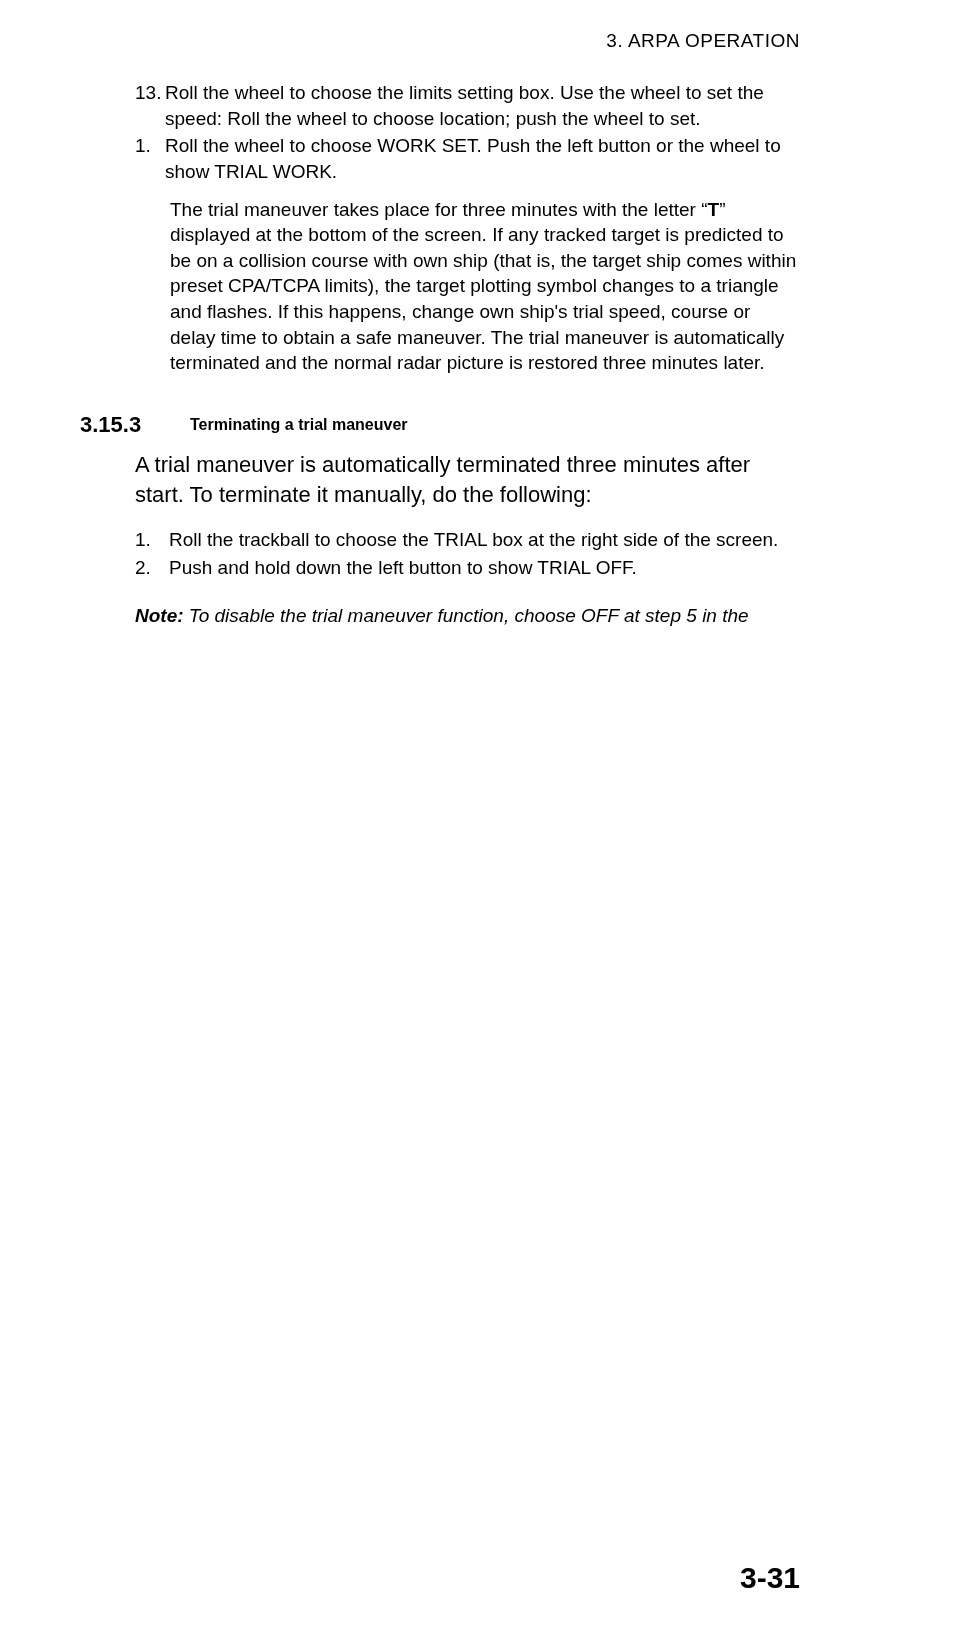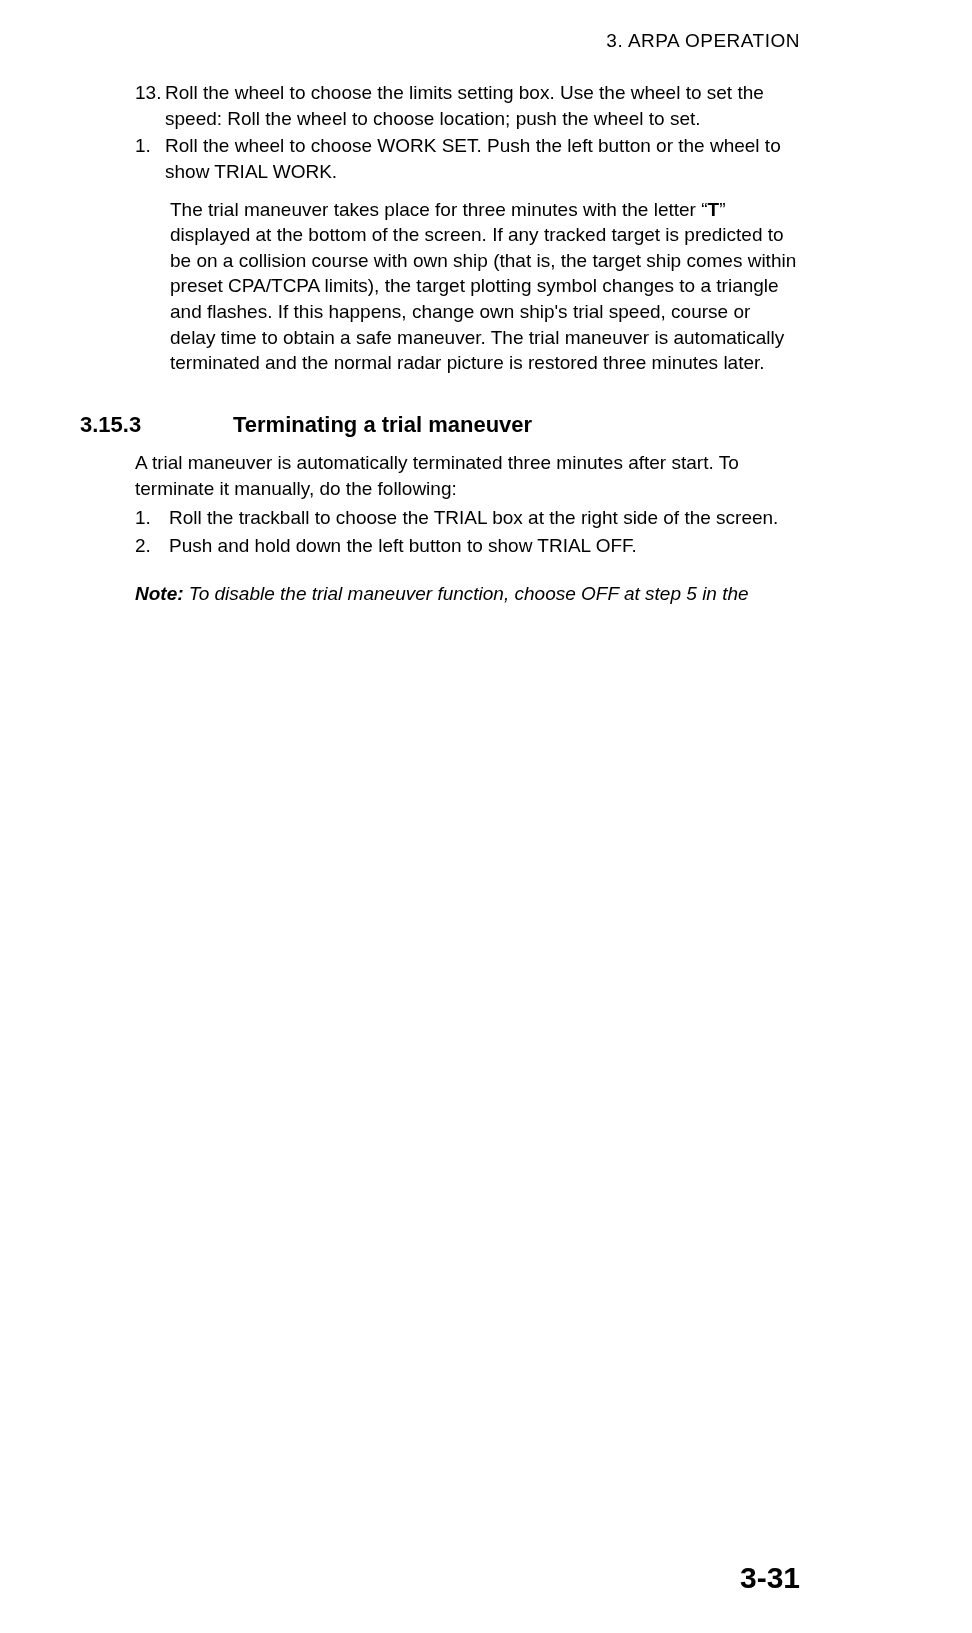--- a/index.html
+++ b/index.html
@@ -44,38 +44,37 @@
     line-height: 1.35;
     margin-left: 35px;
     margin-top: 12px;
     margin-bottom: 4px;
   }
   .section-row {
     display: flex;
     align-items: center;
     margin-top: 36px;
     margin-bottom: 12px;
-    gap: 43px;
   }
   .section-num {
     font-weight: bold;
     font-size: 22px;
     width: 110px;
     flex-shrink: 0;
     margin-left: -55px;
     padding-left: 0;
   }
   .section-title {
     font-weight: bold;
-    font-size: 22px;
+    font-size: 16px;
   }
   .intro {
-    font-size: 19px;
+    font-size: 22px;
     line-height: 1.35;
-    margin-bottom: 4px;
+    margin-bottom: 18px;
   }
   .steps .ol-item {
     margin-bottom: 2px;
   }
   .steps .ol-num {
     width: 34px;
   }
   .note-block {
     font-size: 19px;
     line-height: 1.35;

